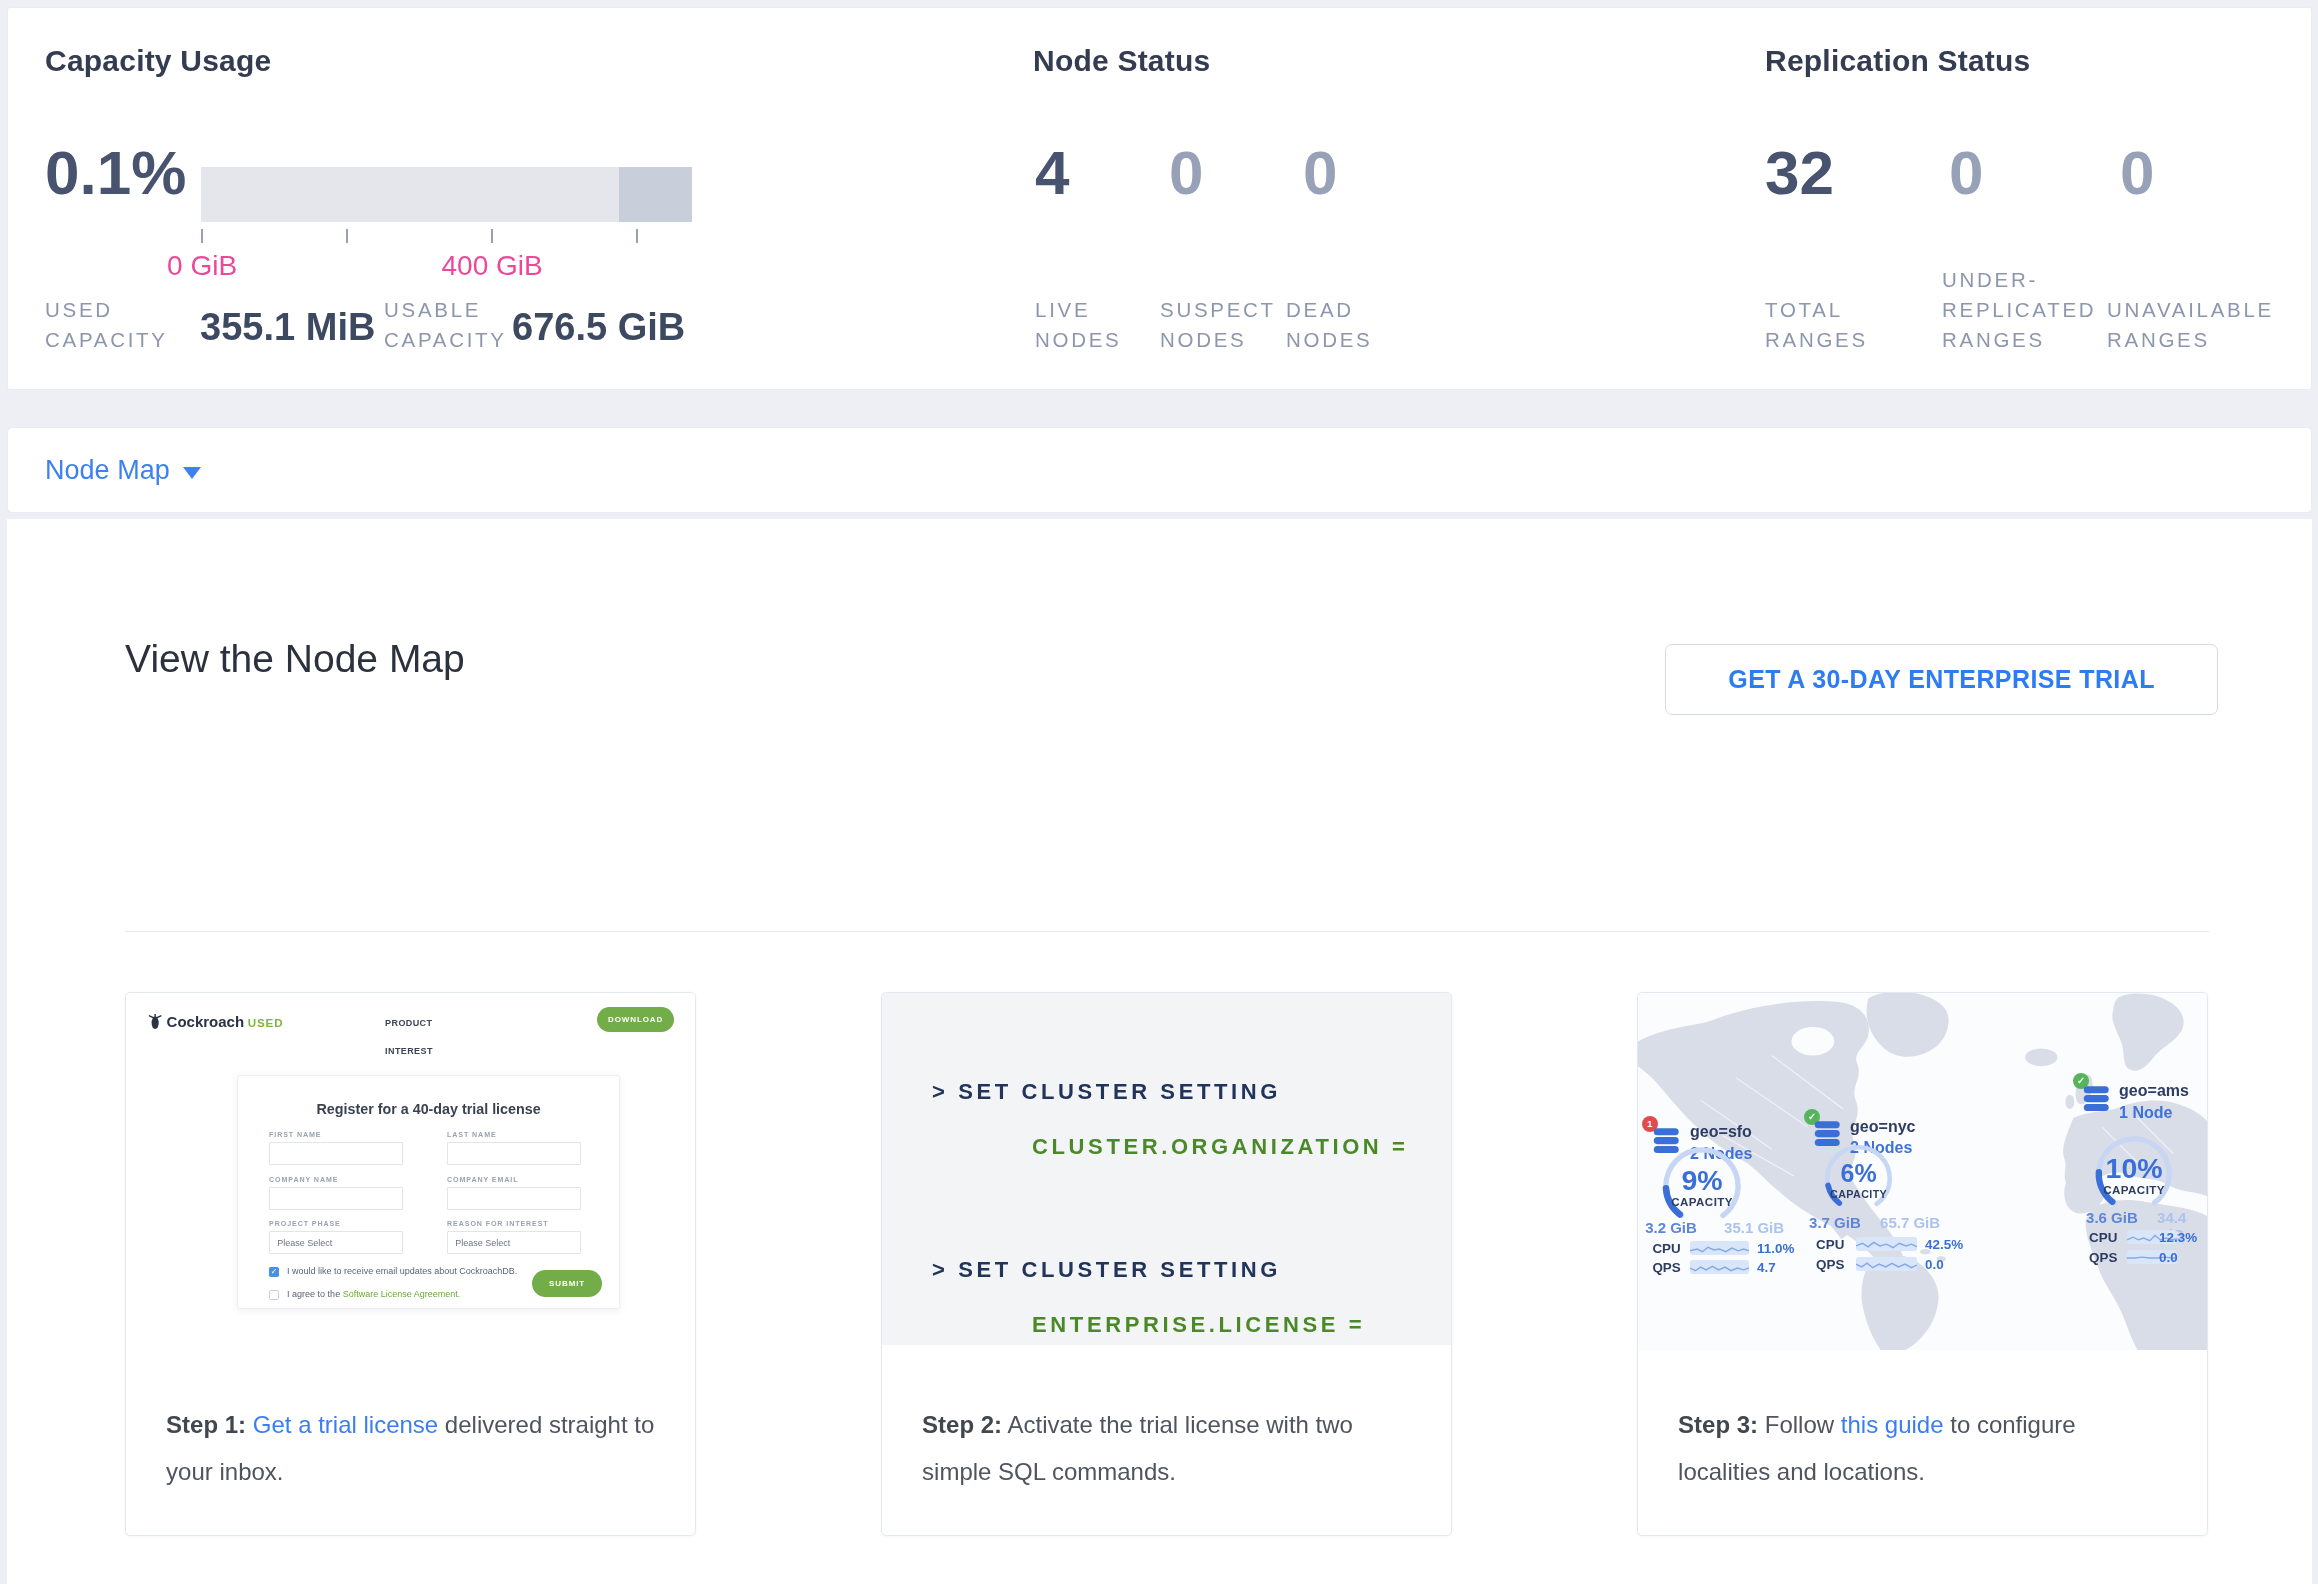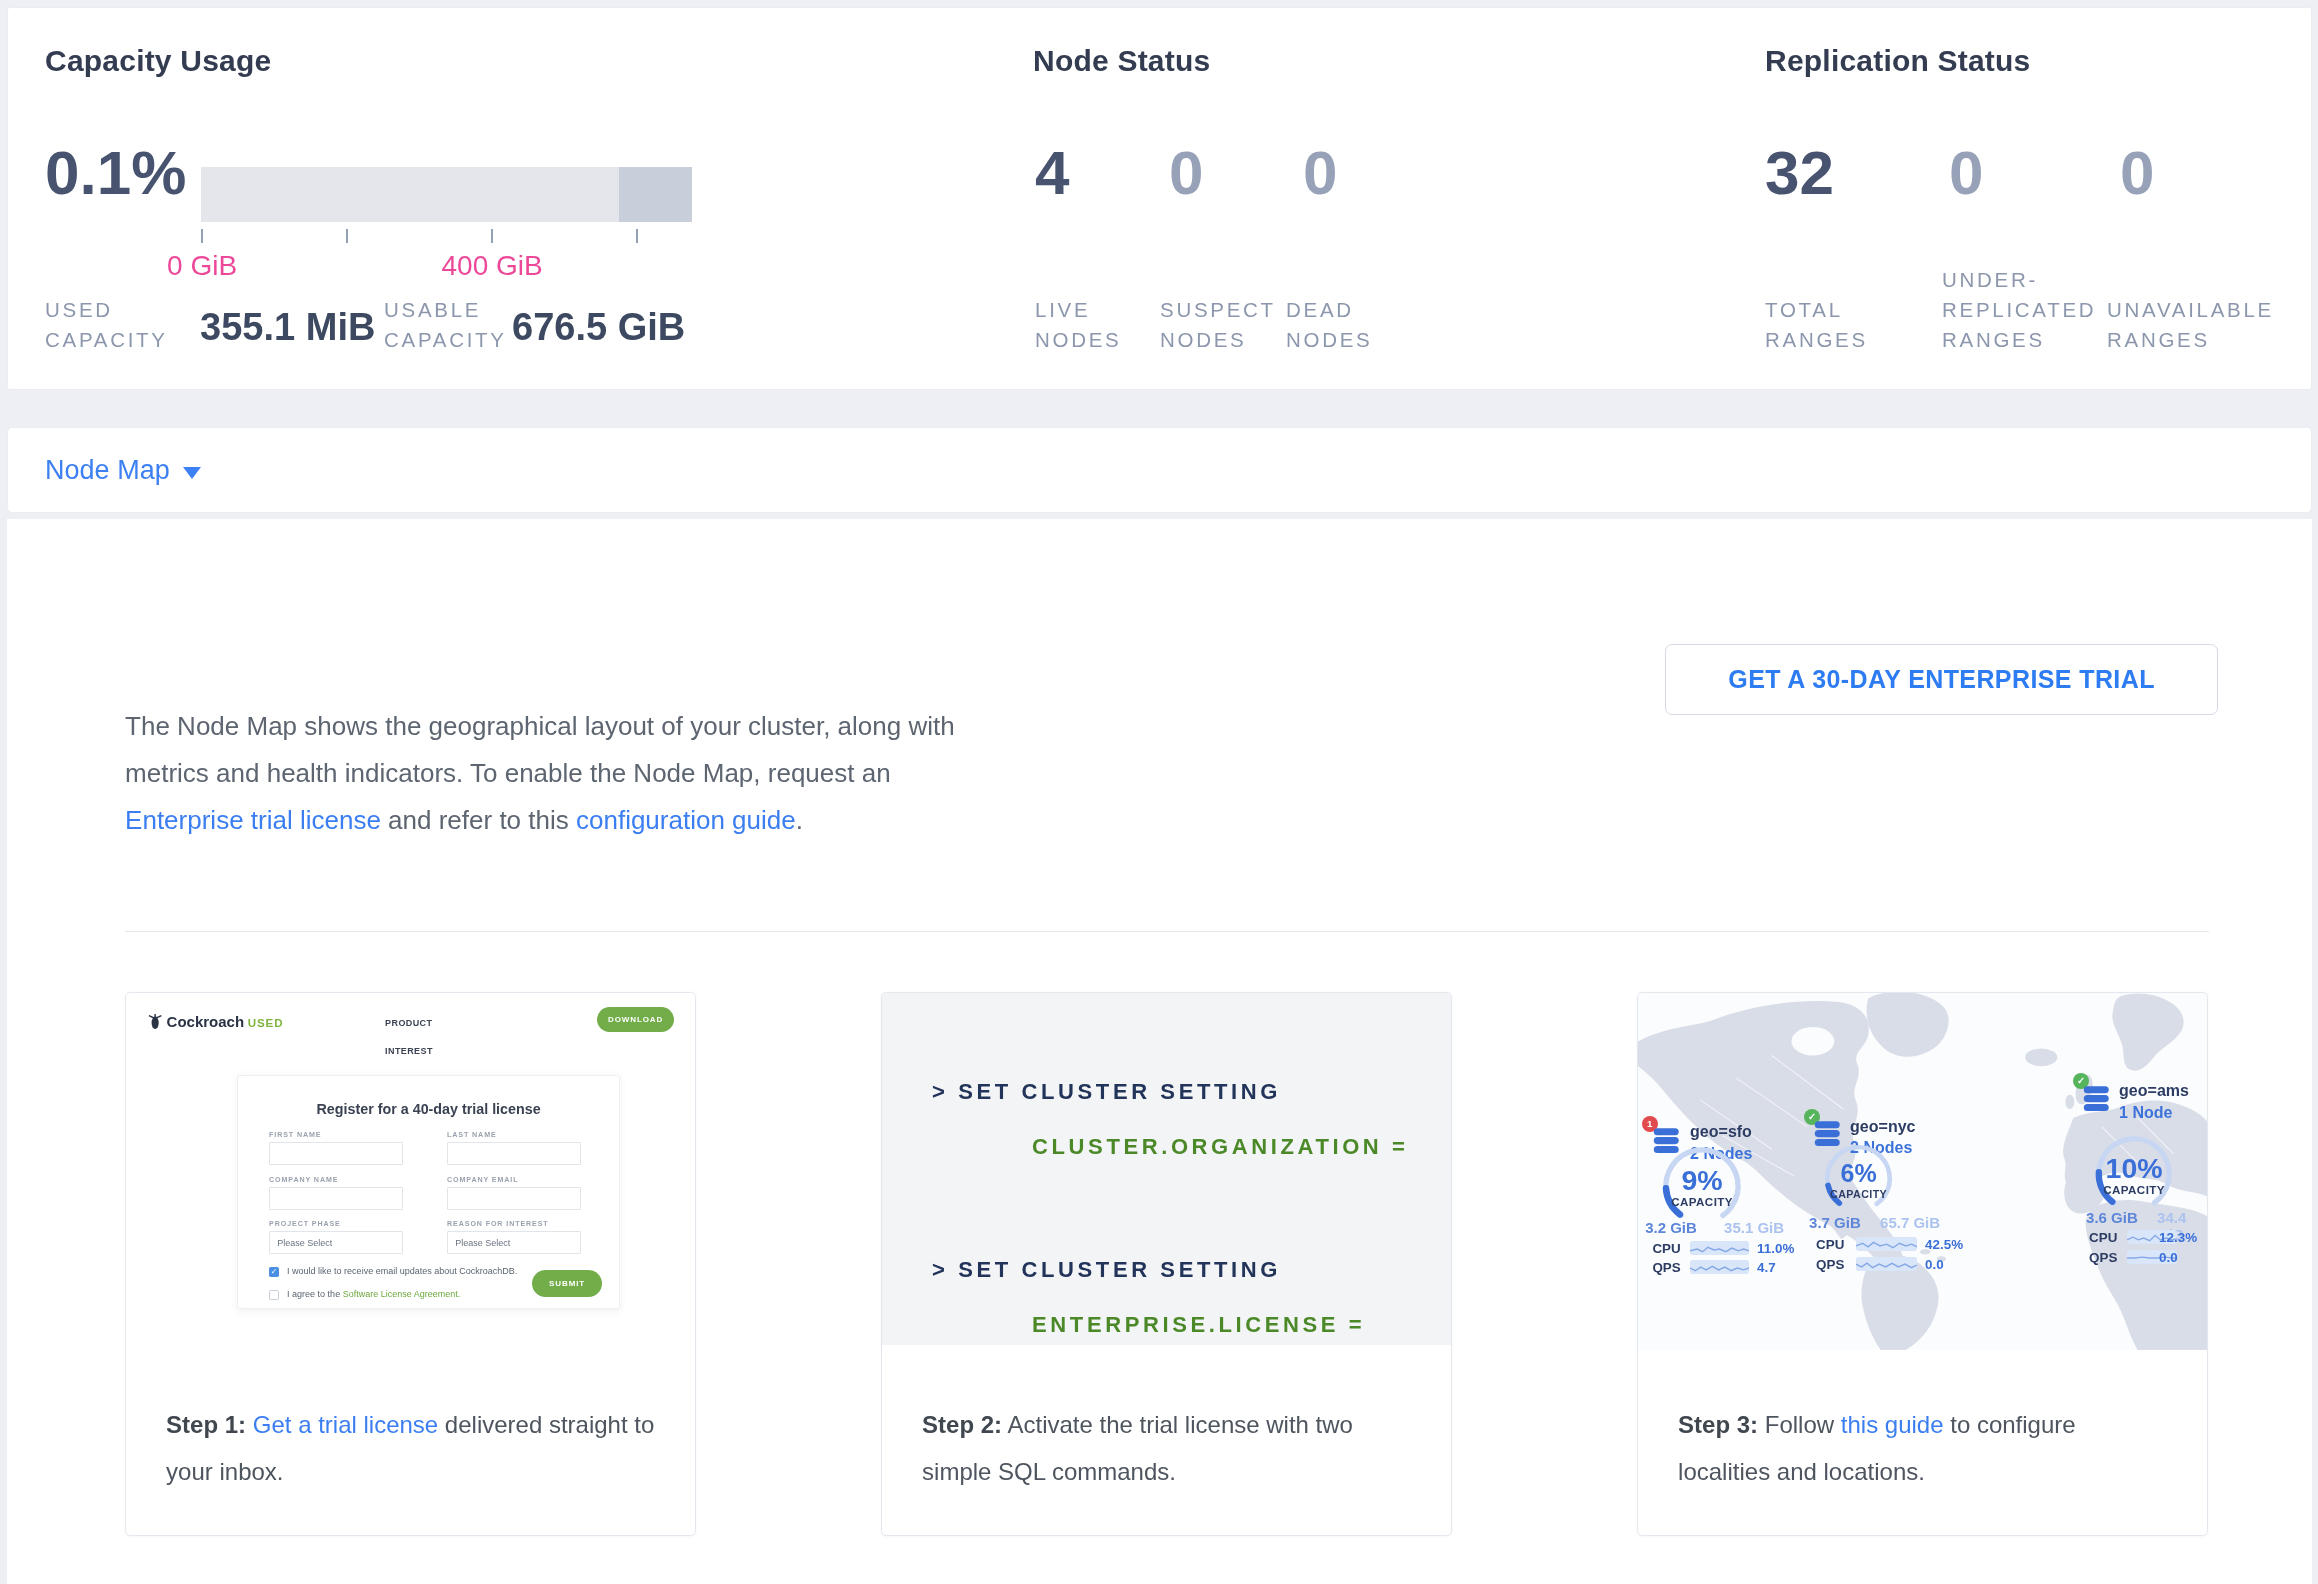--- a/index.html
+++ b/index.html
@@ -149,23 +149,23 @@
       <span>UNAVAILABLE</span><br><span>RANGES</span>
     </div>
   </section>
 
   <section class="nodemap-bar">
     <span class="nodemap-label">Node Map</span>
     <span class="caret-down"></span>
   </section>
 
   <section class="main">
+    <h1>View the Node Map</h1>
     <button class="trial-btn">GET A 30-DAY ENTERPRISE TRIAL</button>
 
-    <p class="desc"><span>The Node Map shows the geographical layout of your cluster, along with metrics and health indicators. To enable the Node Map, request an </span><a class="link">Enterprise trial license</a><span> and refer to this </span><a class="link">configuration guide</a><span>.</span></p>
 
     <div class="divider"></div>
 
     <div class="card card1">
       <div class="mini">
         <div class="mini-logo">
           <svg width="14.3" height="17" viewBox="0 0 16 19" style="vertical-align:-2.7px">
               <ellipse cx="8" cy="11" rx="4" ry="7" fill="#2a3344"></ellipse>
               <path d="M1 3 L8 6 L15 3 M8 6 V1" stroke="#2a3344" stroke-width="1.6" fill="none"></path>
             </svg>

